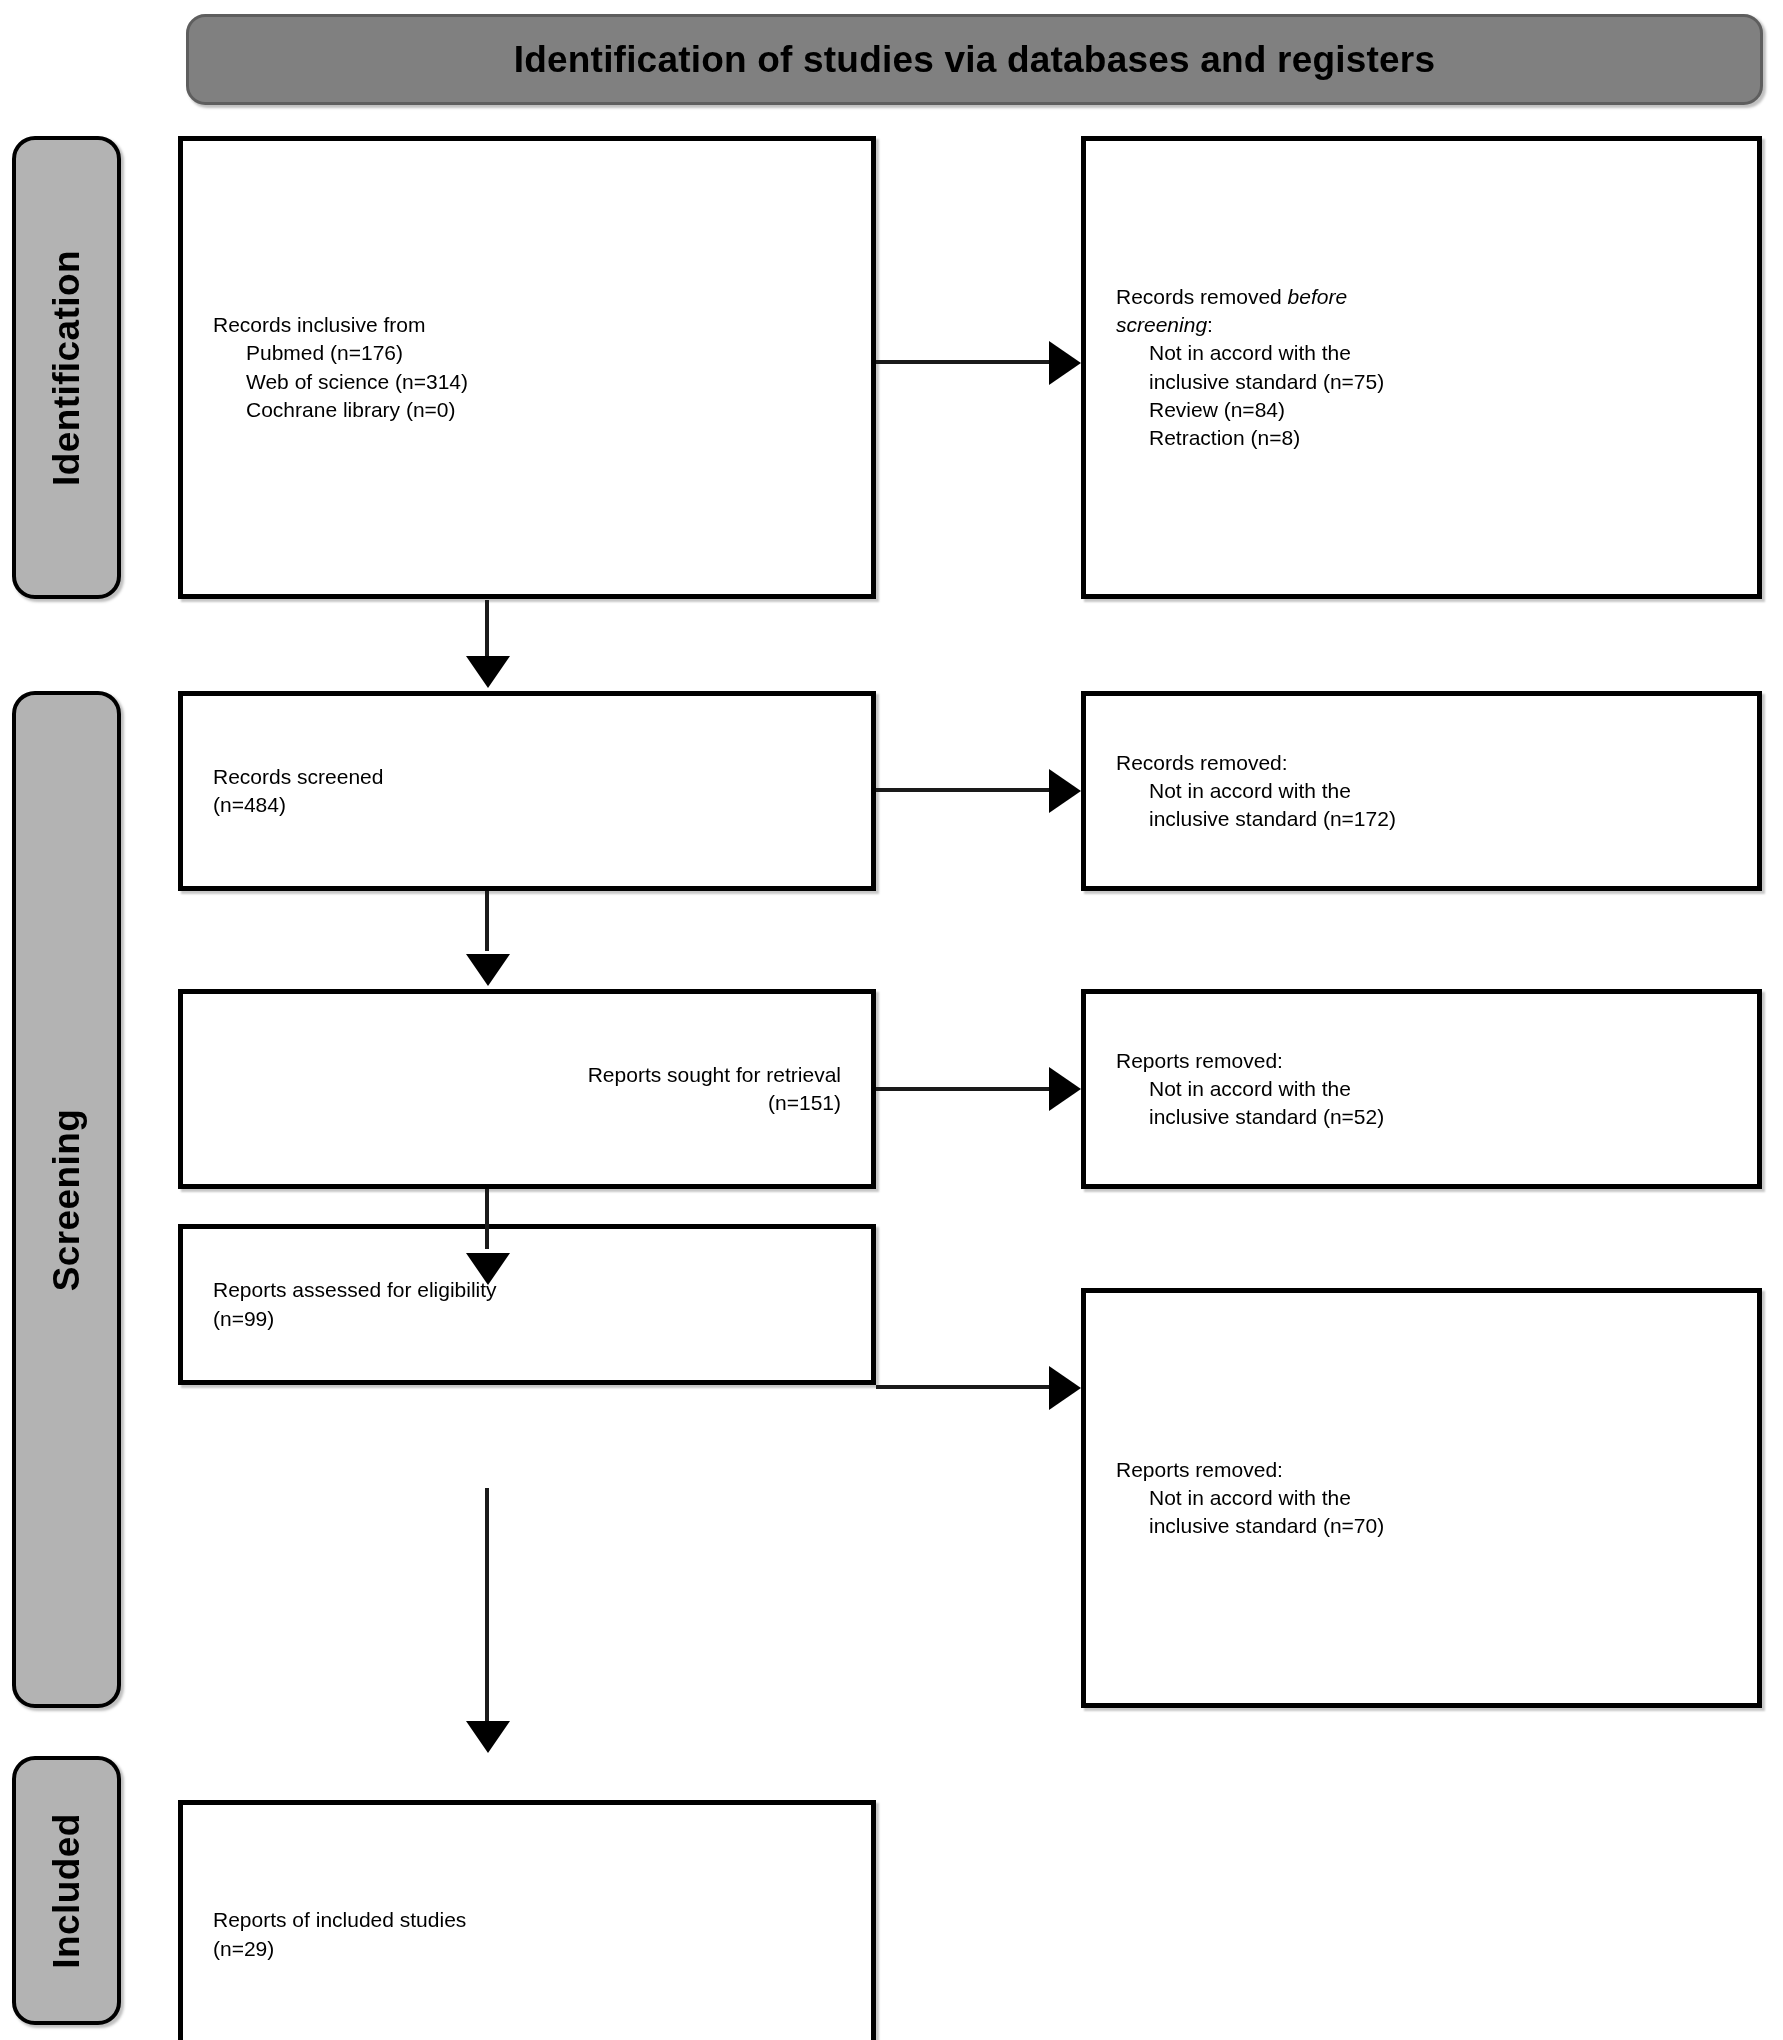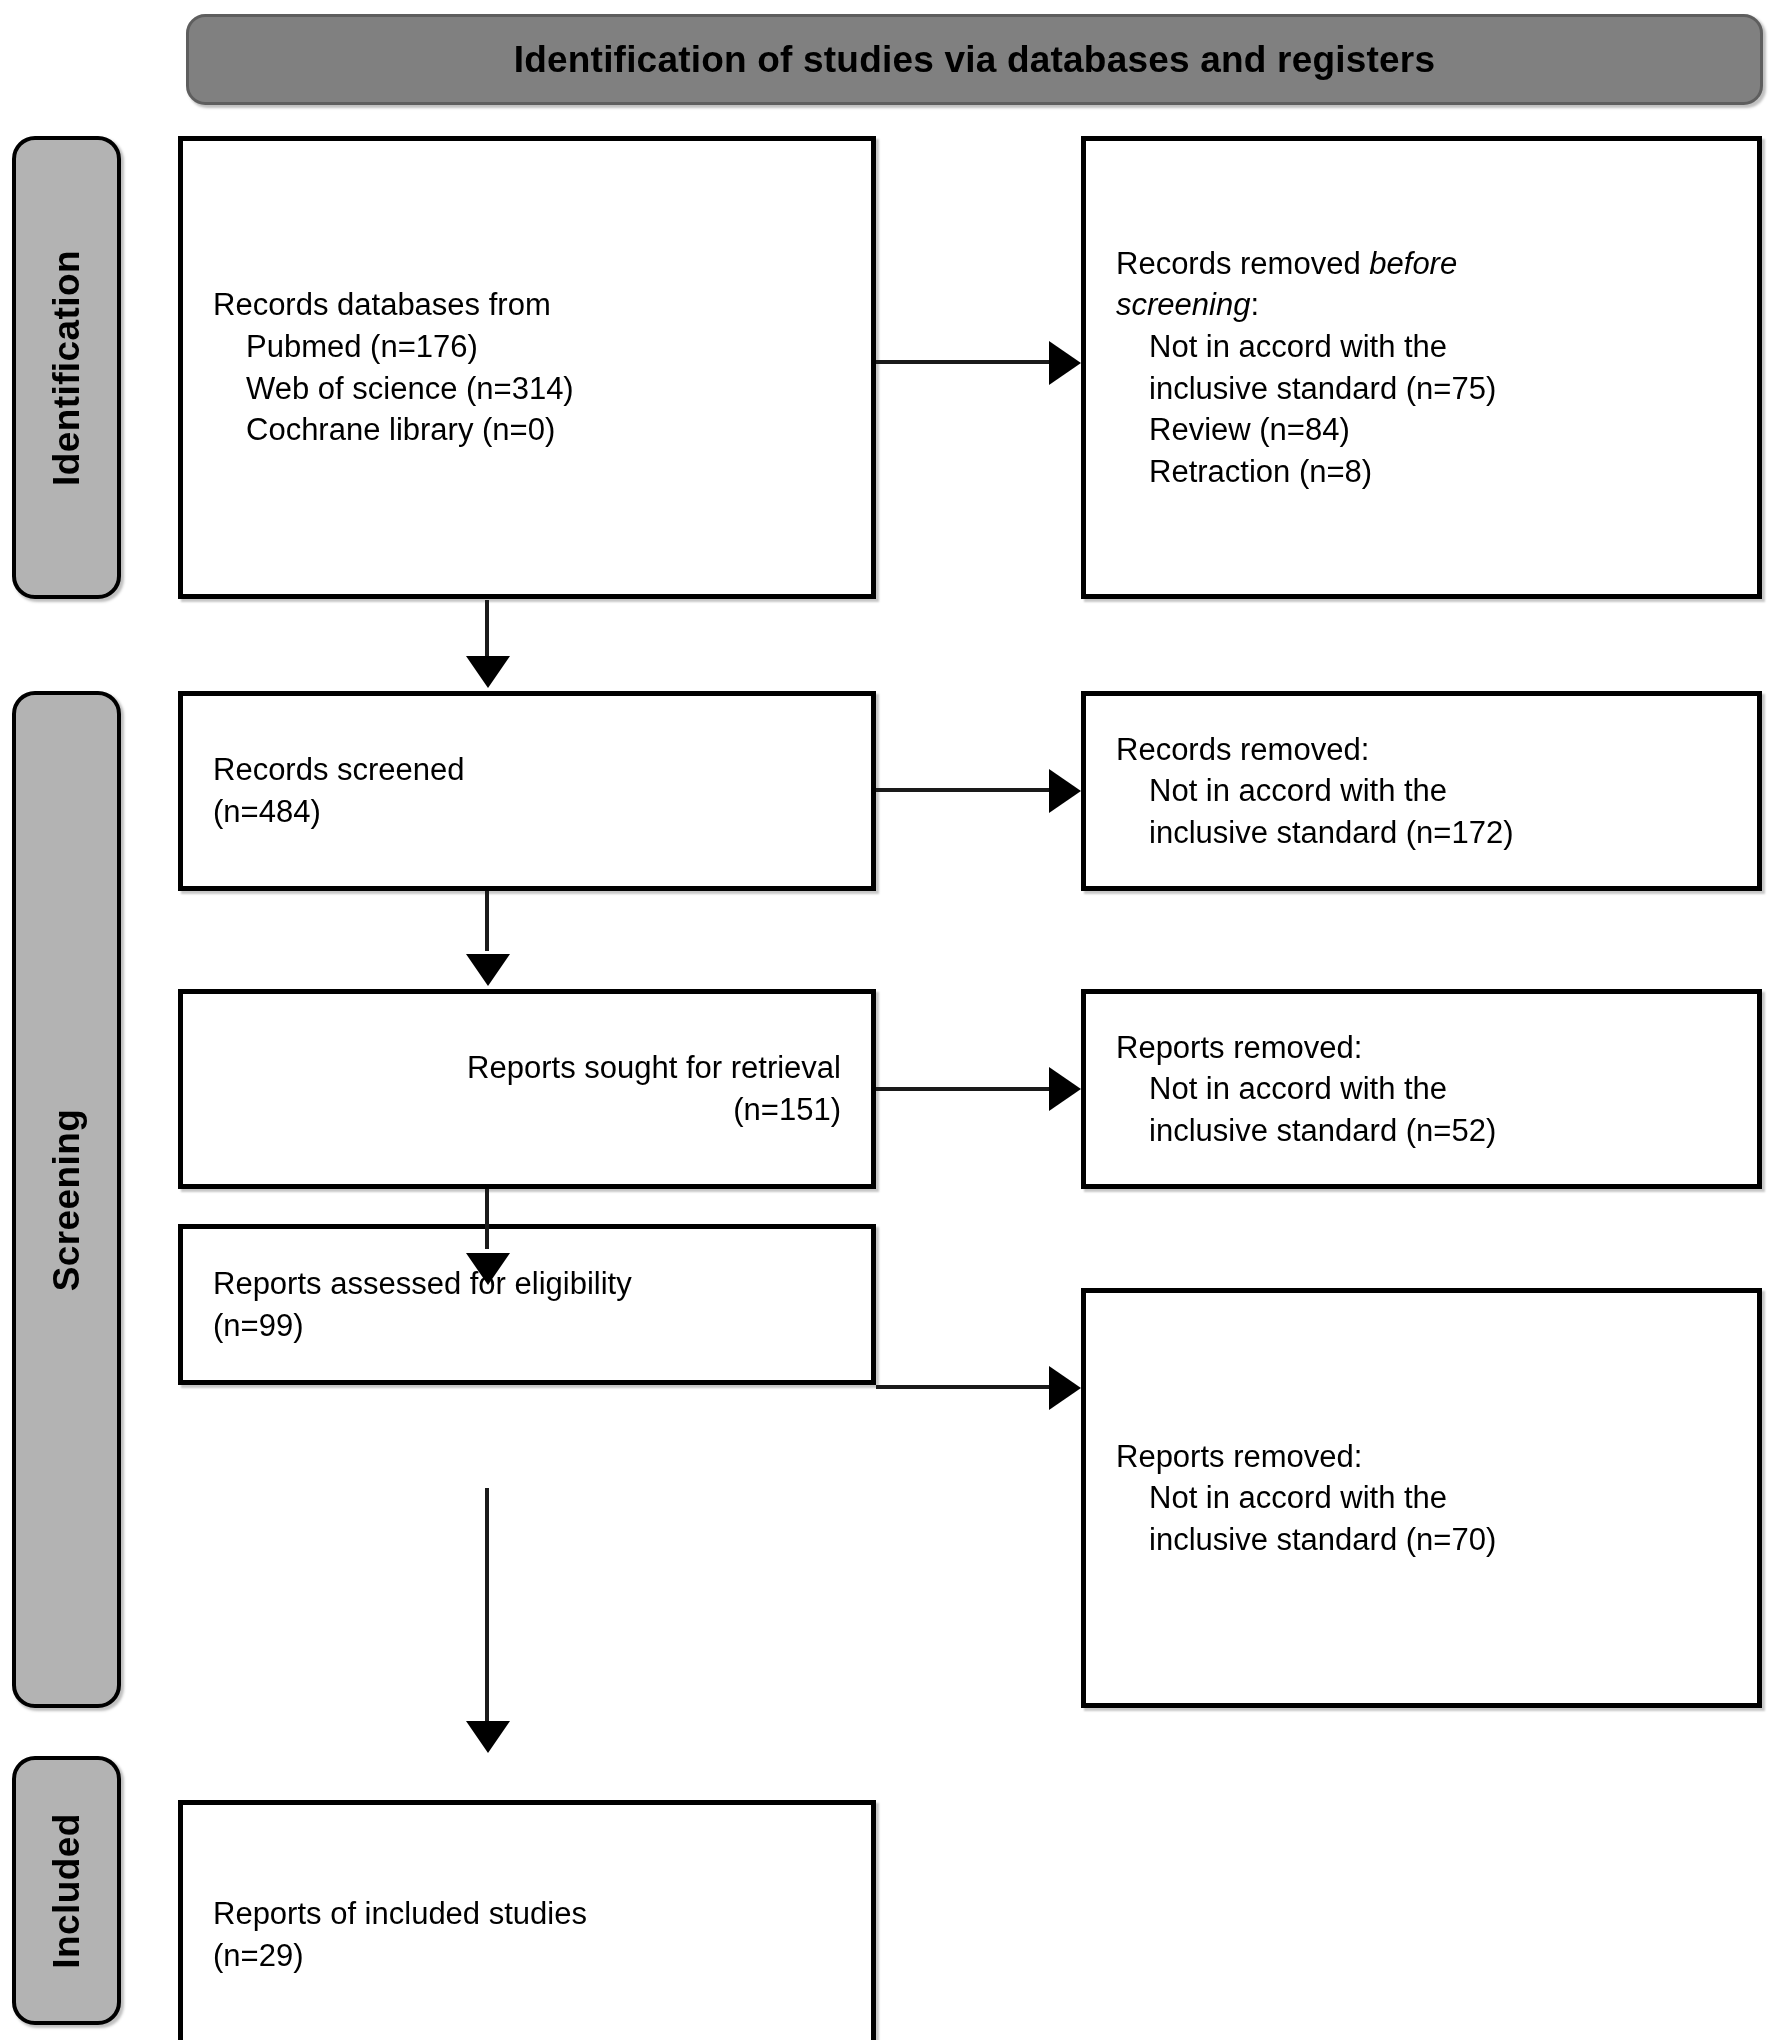--- a/index.html
+++ b/index.html
@@ -76,21 +76,21 @@
     box-sizing: border-box;
     display: flex;
     flex-direction: column;
     justify-content: center;
     box-shadow: 2.6px 2.6px 1.8px rgba(0,0,0,0.22);
   }
   .box-inner {
     padding: 0 30px;
   }
   .line {
-    font-size: 31px;
+    font-size: 21px;
     line-height: 1.34;
     color: #000000;
     white-space: nowrap;
   }
   .line.indent { padding-left: 33px; }
   .line .ital { font-style: italic; }
 
   
   #box-identified  { left: 178px;  top: 136px;  width: 698px;  height: 463px; }
   #box-screened    { left: 178px;  top: 691px;  width: 698px;  height: 200px; }
@@ -150,21 +150,21 @@
   </div>
   <div class="stage" id="stage-screening">
     <div class="stage-label">Screening</div>
   </div>
   <div class="stage" id="stage-included">
     <div class="stage-label">Included</div>
   </div>
 
   <div class="box" id="box-identified">
     <div class="box-inner">
-      <div class="line">Records databases from</div>
+      <div class="line">Records inclusive from</div>
       <div class="line indent">Pubmed (n=176)</div>
       <div class="line indent">Web of science (n=314)</div>
       <div class="line indent">Cochrane library (n=0)</div>
     </div>
   </div>
 
   <div class="box" id="box-removed-before">
     <div class="box-inner">
       <div class="line"><span>Records removed </span><span class="ital">before</span></div>
       <div class="line"><span class="ital">screening</span><span>:</span></div>

